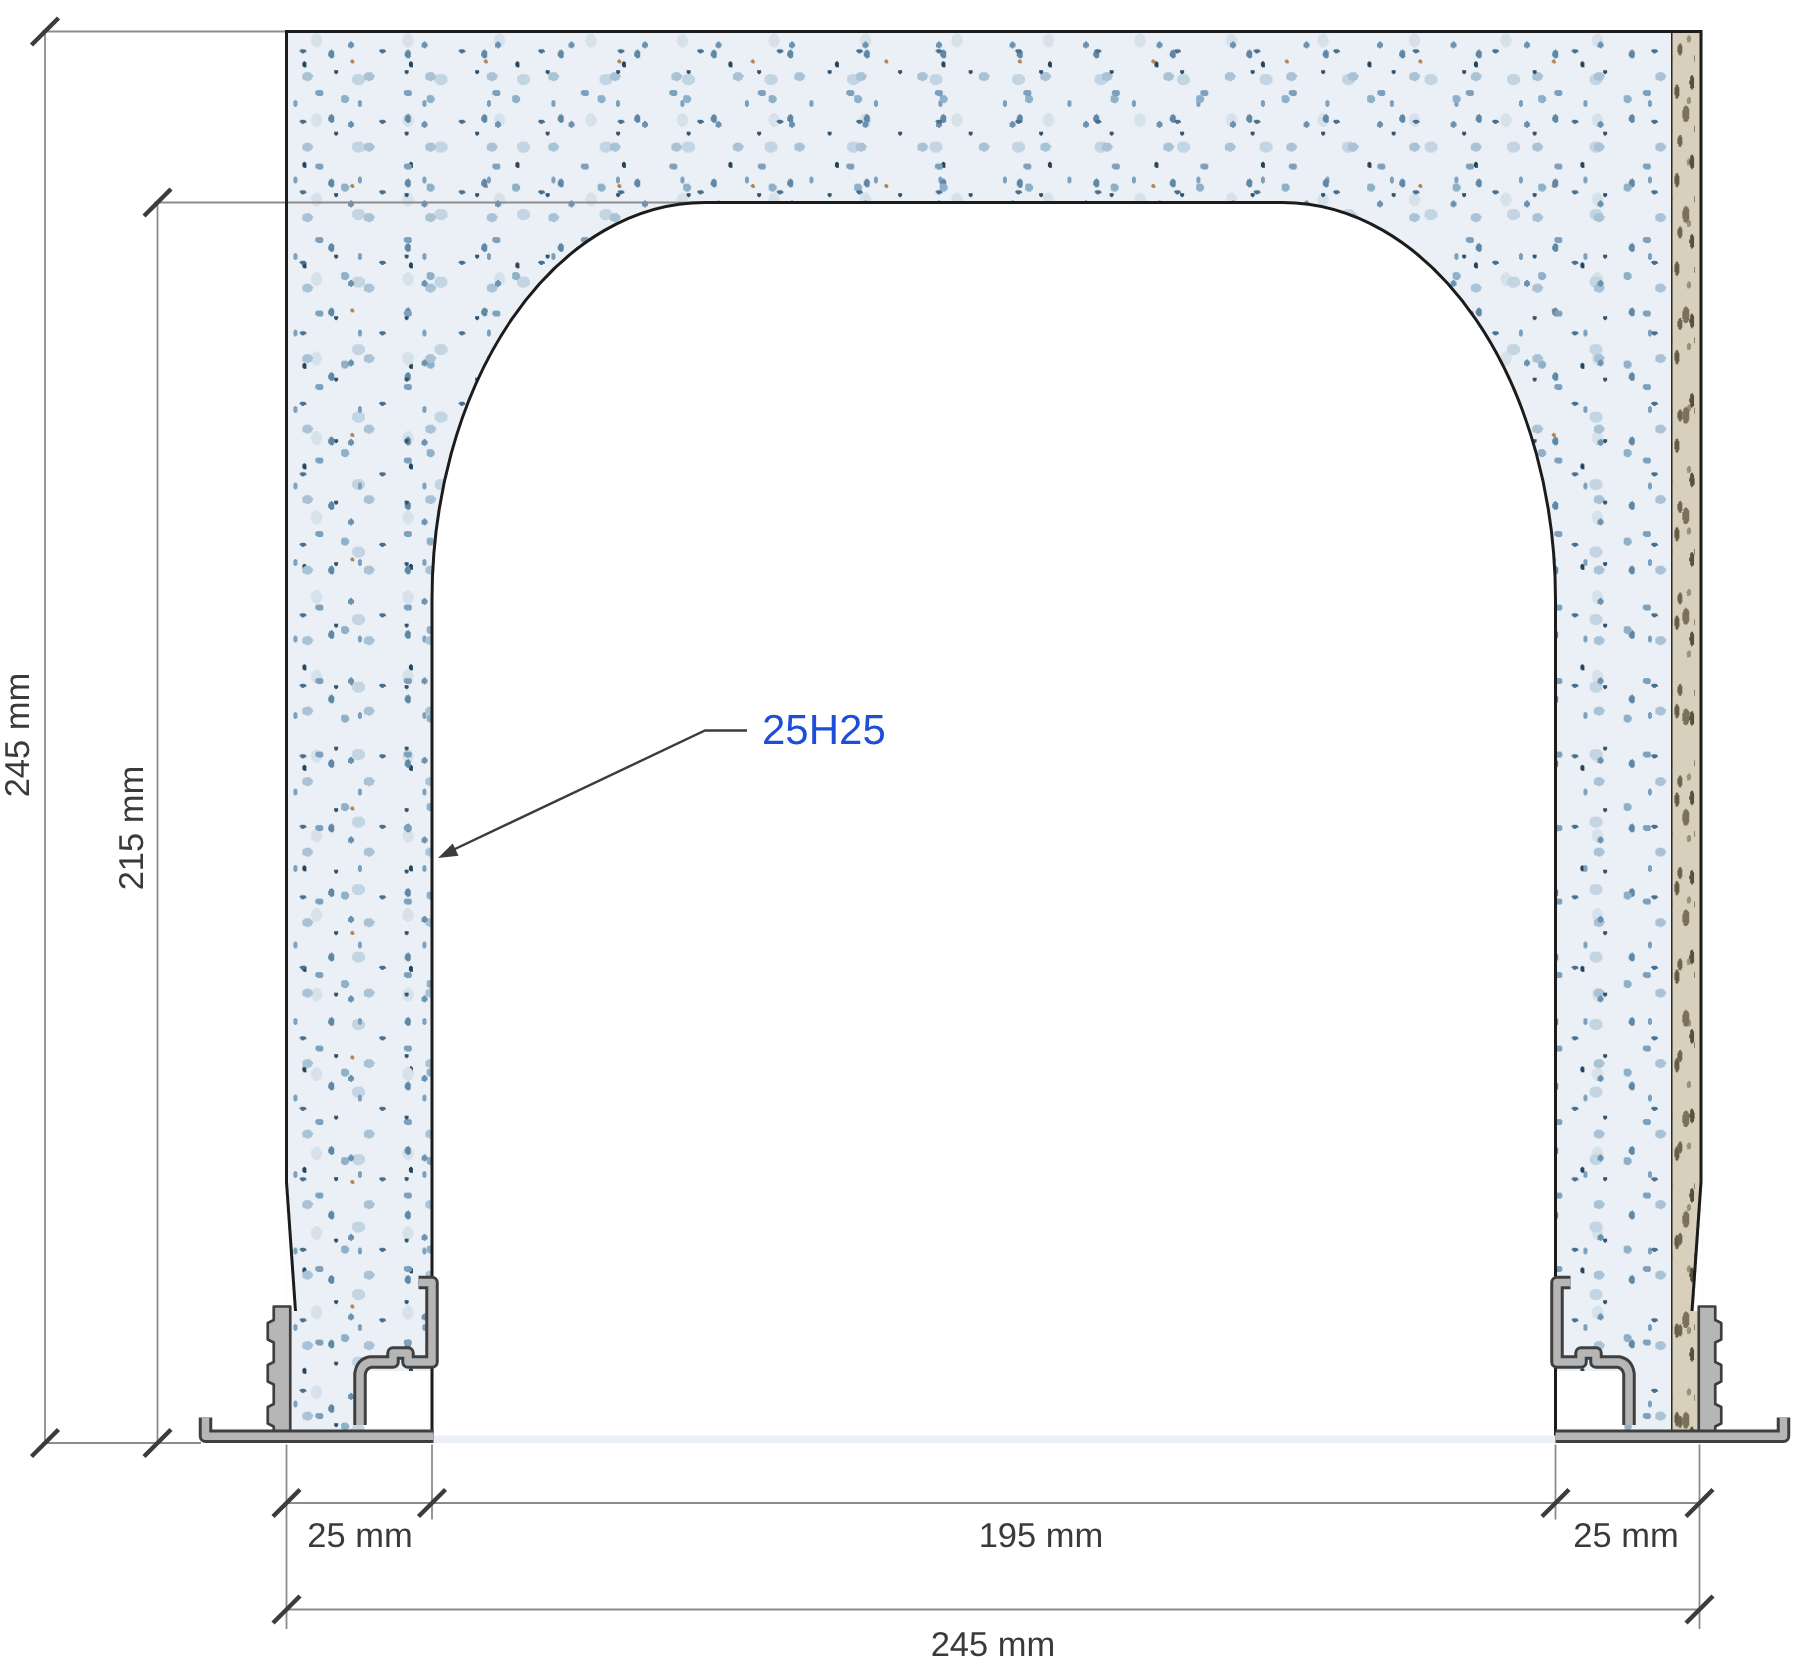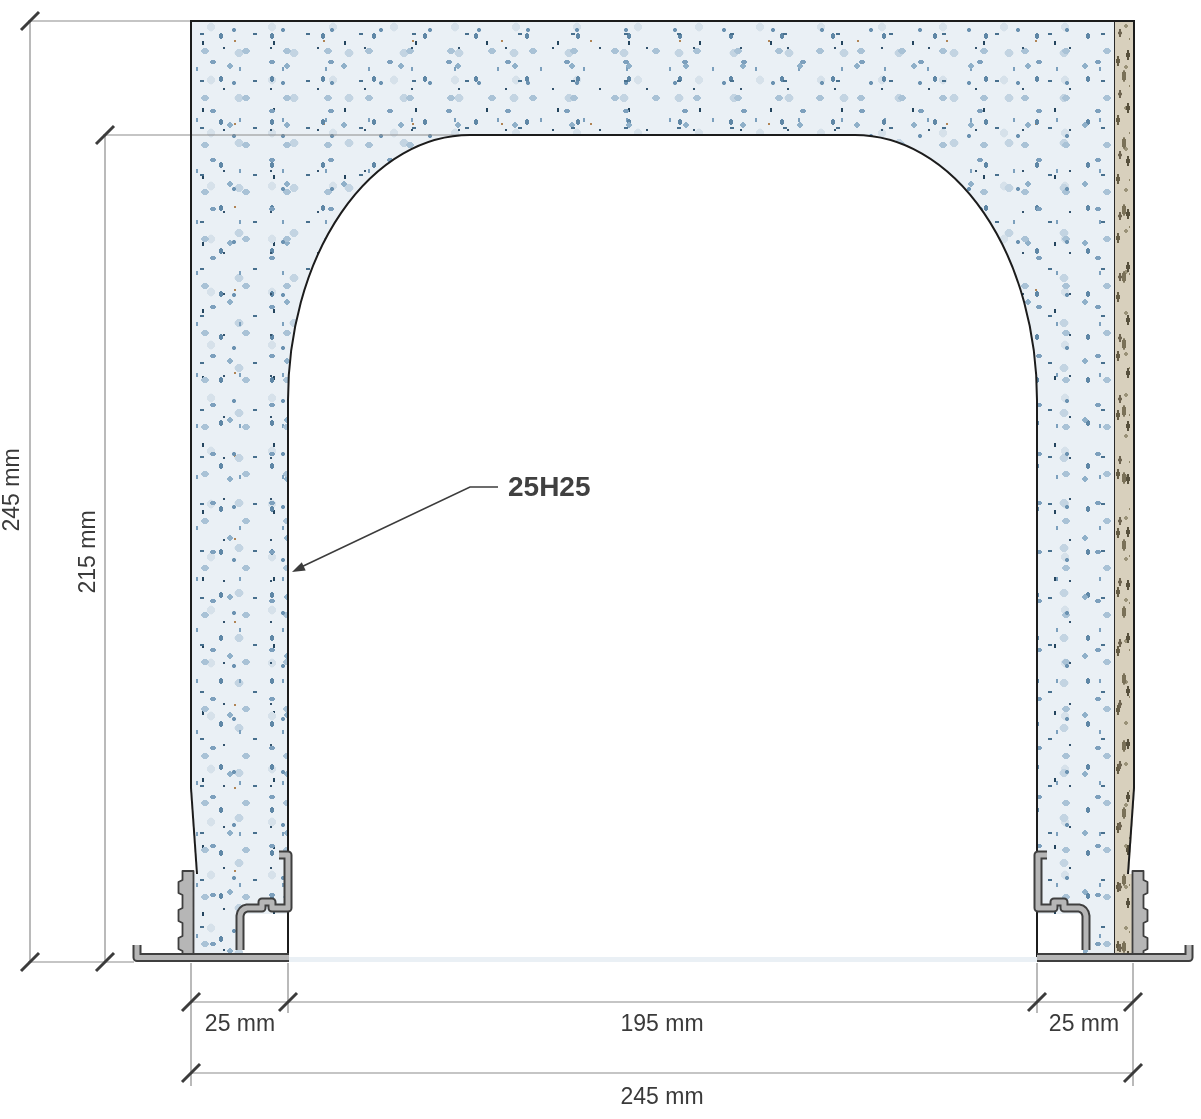--- a/index.html
+++ b/index.html
@@ -37,21 +37,21 @@
       radial-gradient(2px 4px at 16px 18px, #8d8468 80%, transparent 81%),
       radial-gradient(2px 6px at 3px 40px,  #665d45 80%, transparent 81%),
       radial-gradient(2px 3px at 11px 5px,  #9a9278 80%, transparent 81%);
     background-size:19px 61px, 17px 53px, 21px 67px, 15px 47px, 19px 59px, 13px 41px;
   }
   .dim-label{
     position:absolute;color:#3a3a3a;font-size:23px;line-height:26px;text-align:center;
     white-space:nowrap;
   }
   .part-label{
-    position:absolute;color:#404040;font-size:28px;font-weight:bold;line-height:30px;
+    position:absolute;color:#1d4ed8;font-size:28px;font-weight:normal;line-height:30px;
     white-space:nowrap;
   }
   .vrot{transform:rotate(-90deg);transform-origin:center center;}
   svg{position:absolute;left:0;top:0;}
 </style>
 </head>
 <body>
 
 <div id="canvas">
 
@@ -124,21 +124,21 @@
       <polygon points="292,572 305.7,570.5 301.8,562.3" fill="#3c3c3c"></polygon>
     </g>
   </svg>
 
   <div class="dim-label vrot" style="left:-49px;top:477px;width:120px;">245 mm</div>
 
   <div class="dim-label vrot" style="left:27px;top:539px;width:120px;">215 mm</div>
 
   <div class="dim-label" style="left:180px;top:1010px;width:120px;">25 mm</div>
 
-  <div class="dim-label" style="left:592px;top:1010px;width:140px;">195 mm</div>
+  <div class="dim-label" style="left:624px;top:1010px;width:140px;">195 mm</div>
 
   <div class="dim-label" style="left:1024px;top:1010px;width:120px;">25 mm</div>
 
   <div class="dim-label" style="left:592px;top:1083px;width:140px;">245 mm</div>
 
   <div class="part-label" style="left:508px;top:472px;">25H25</div>
 
 </div>
 
 </body></html>

